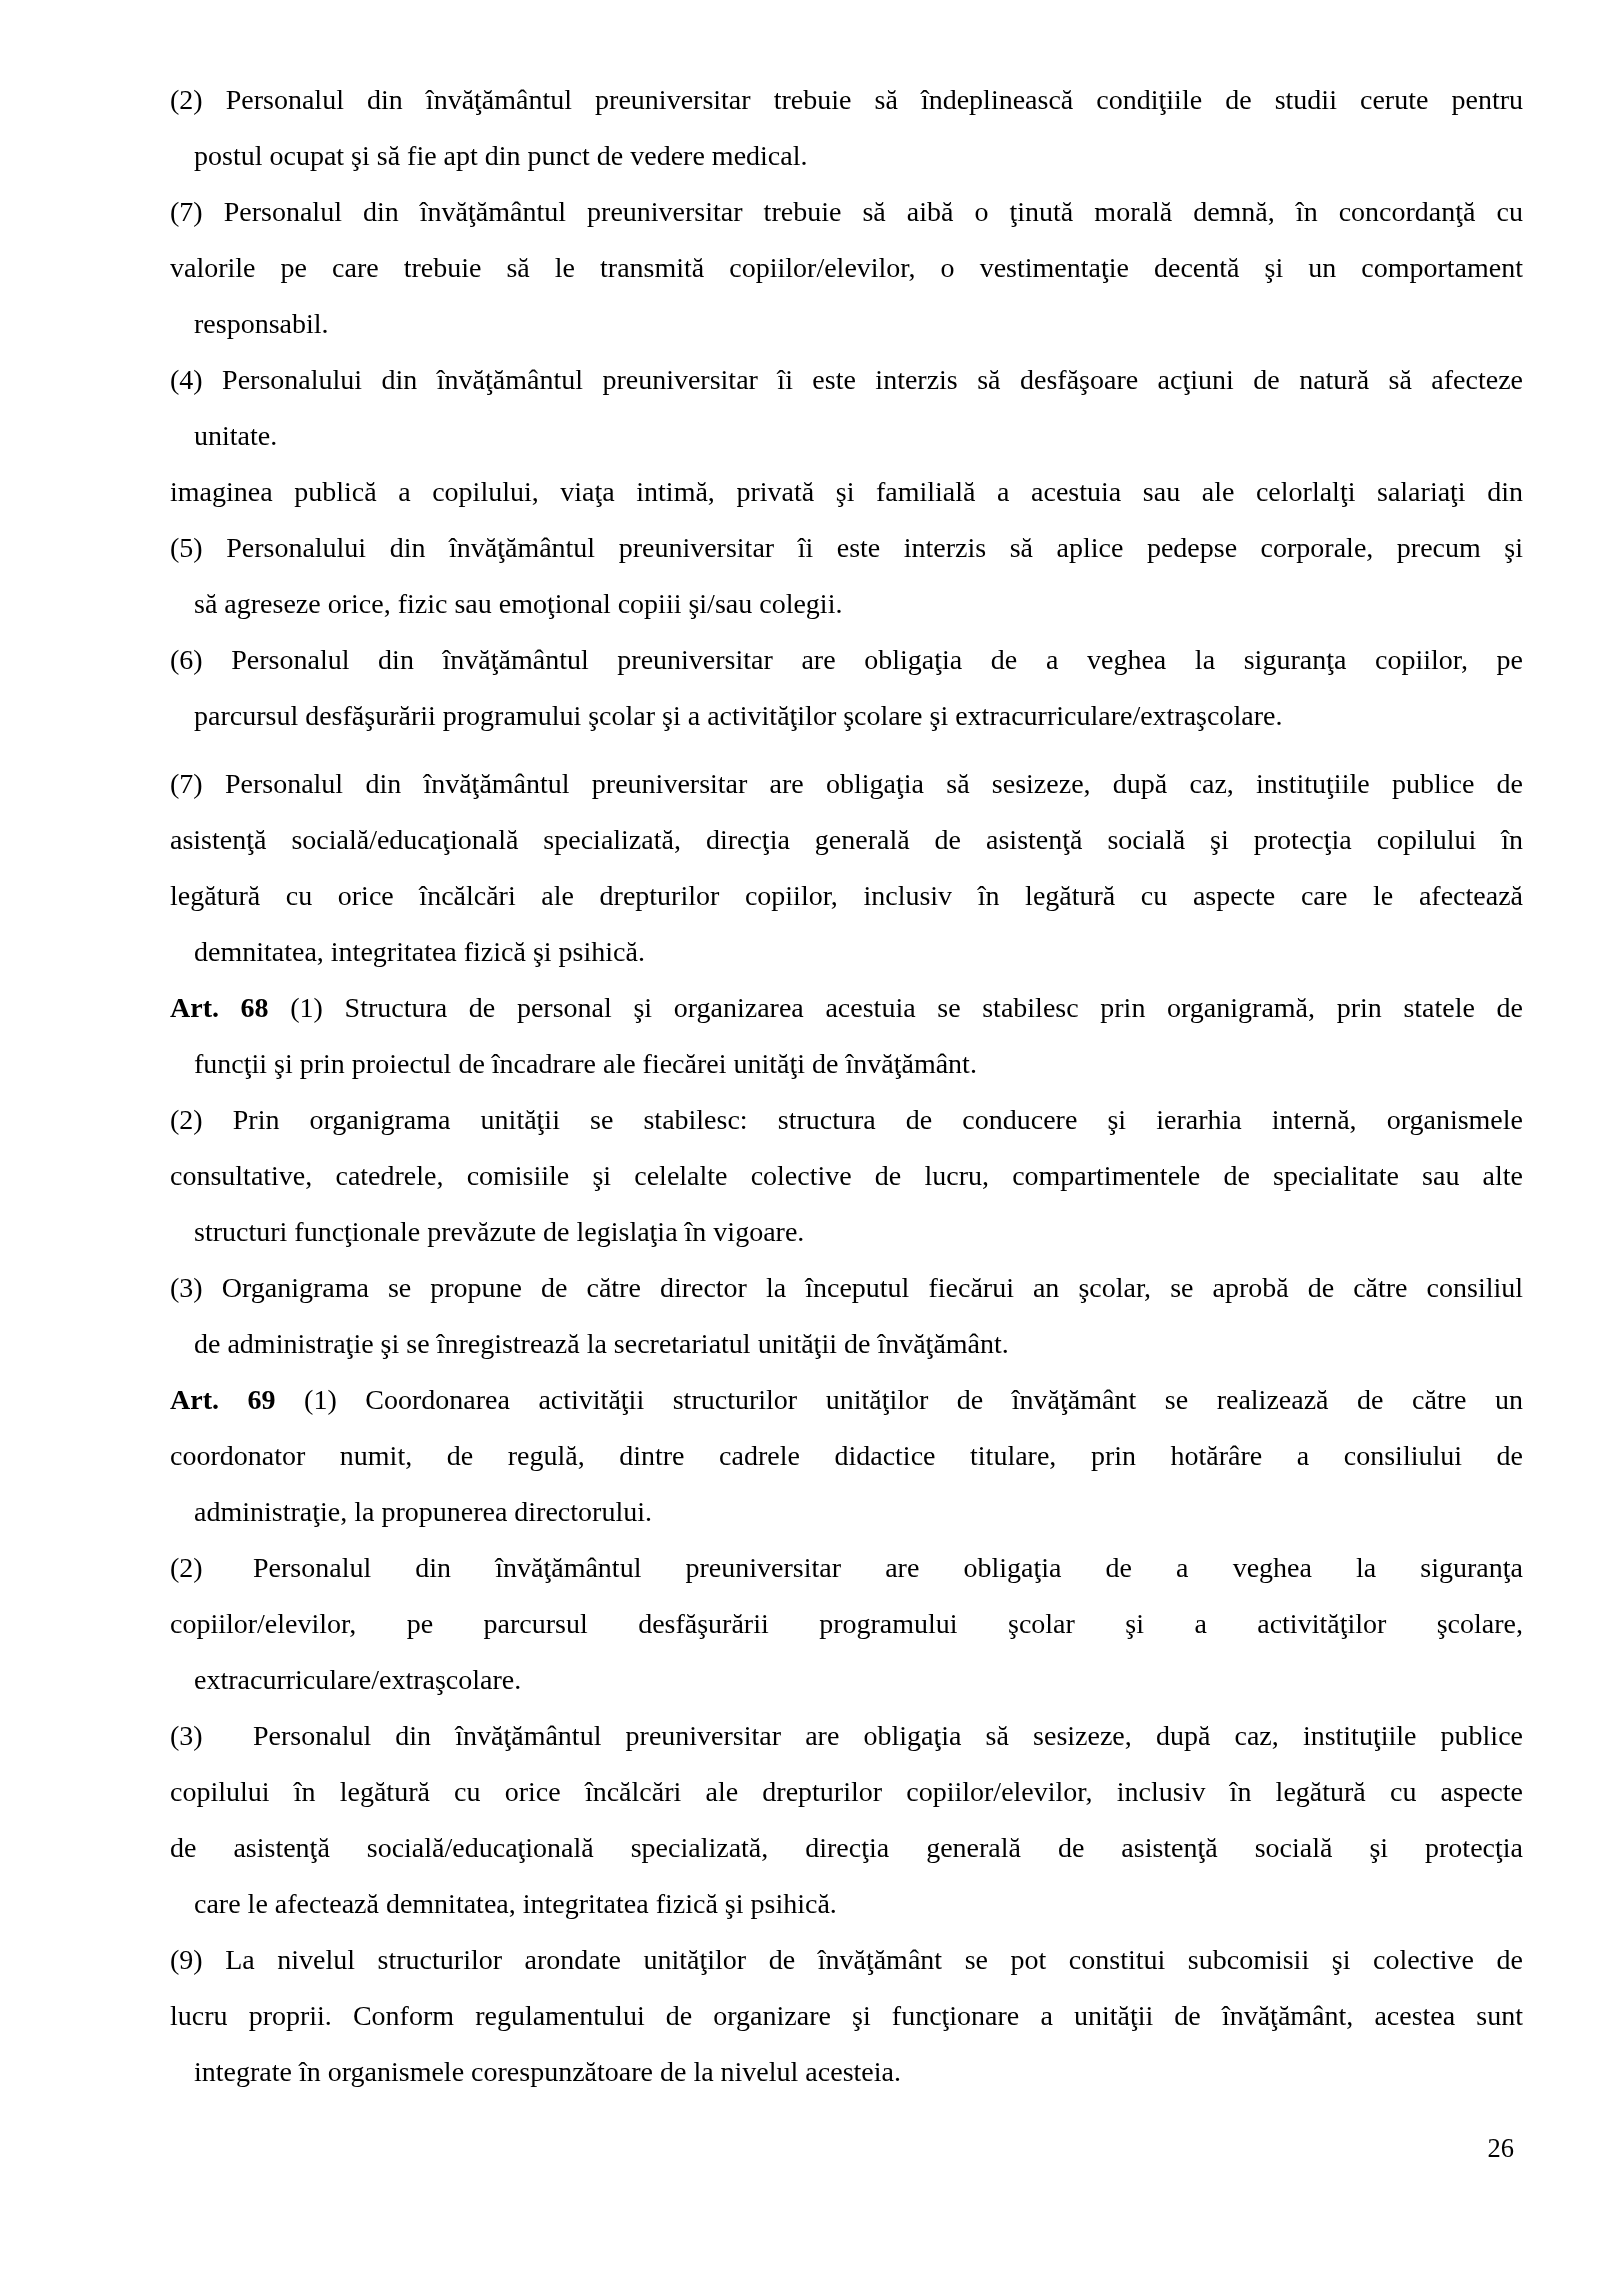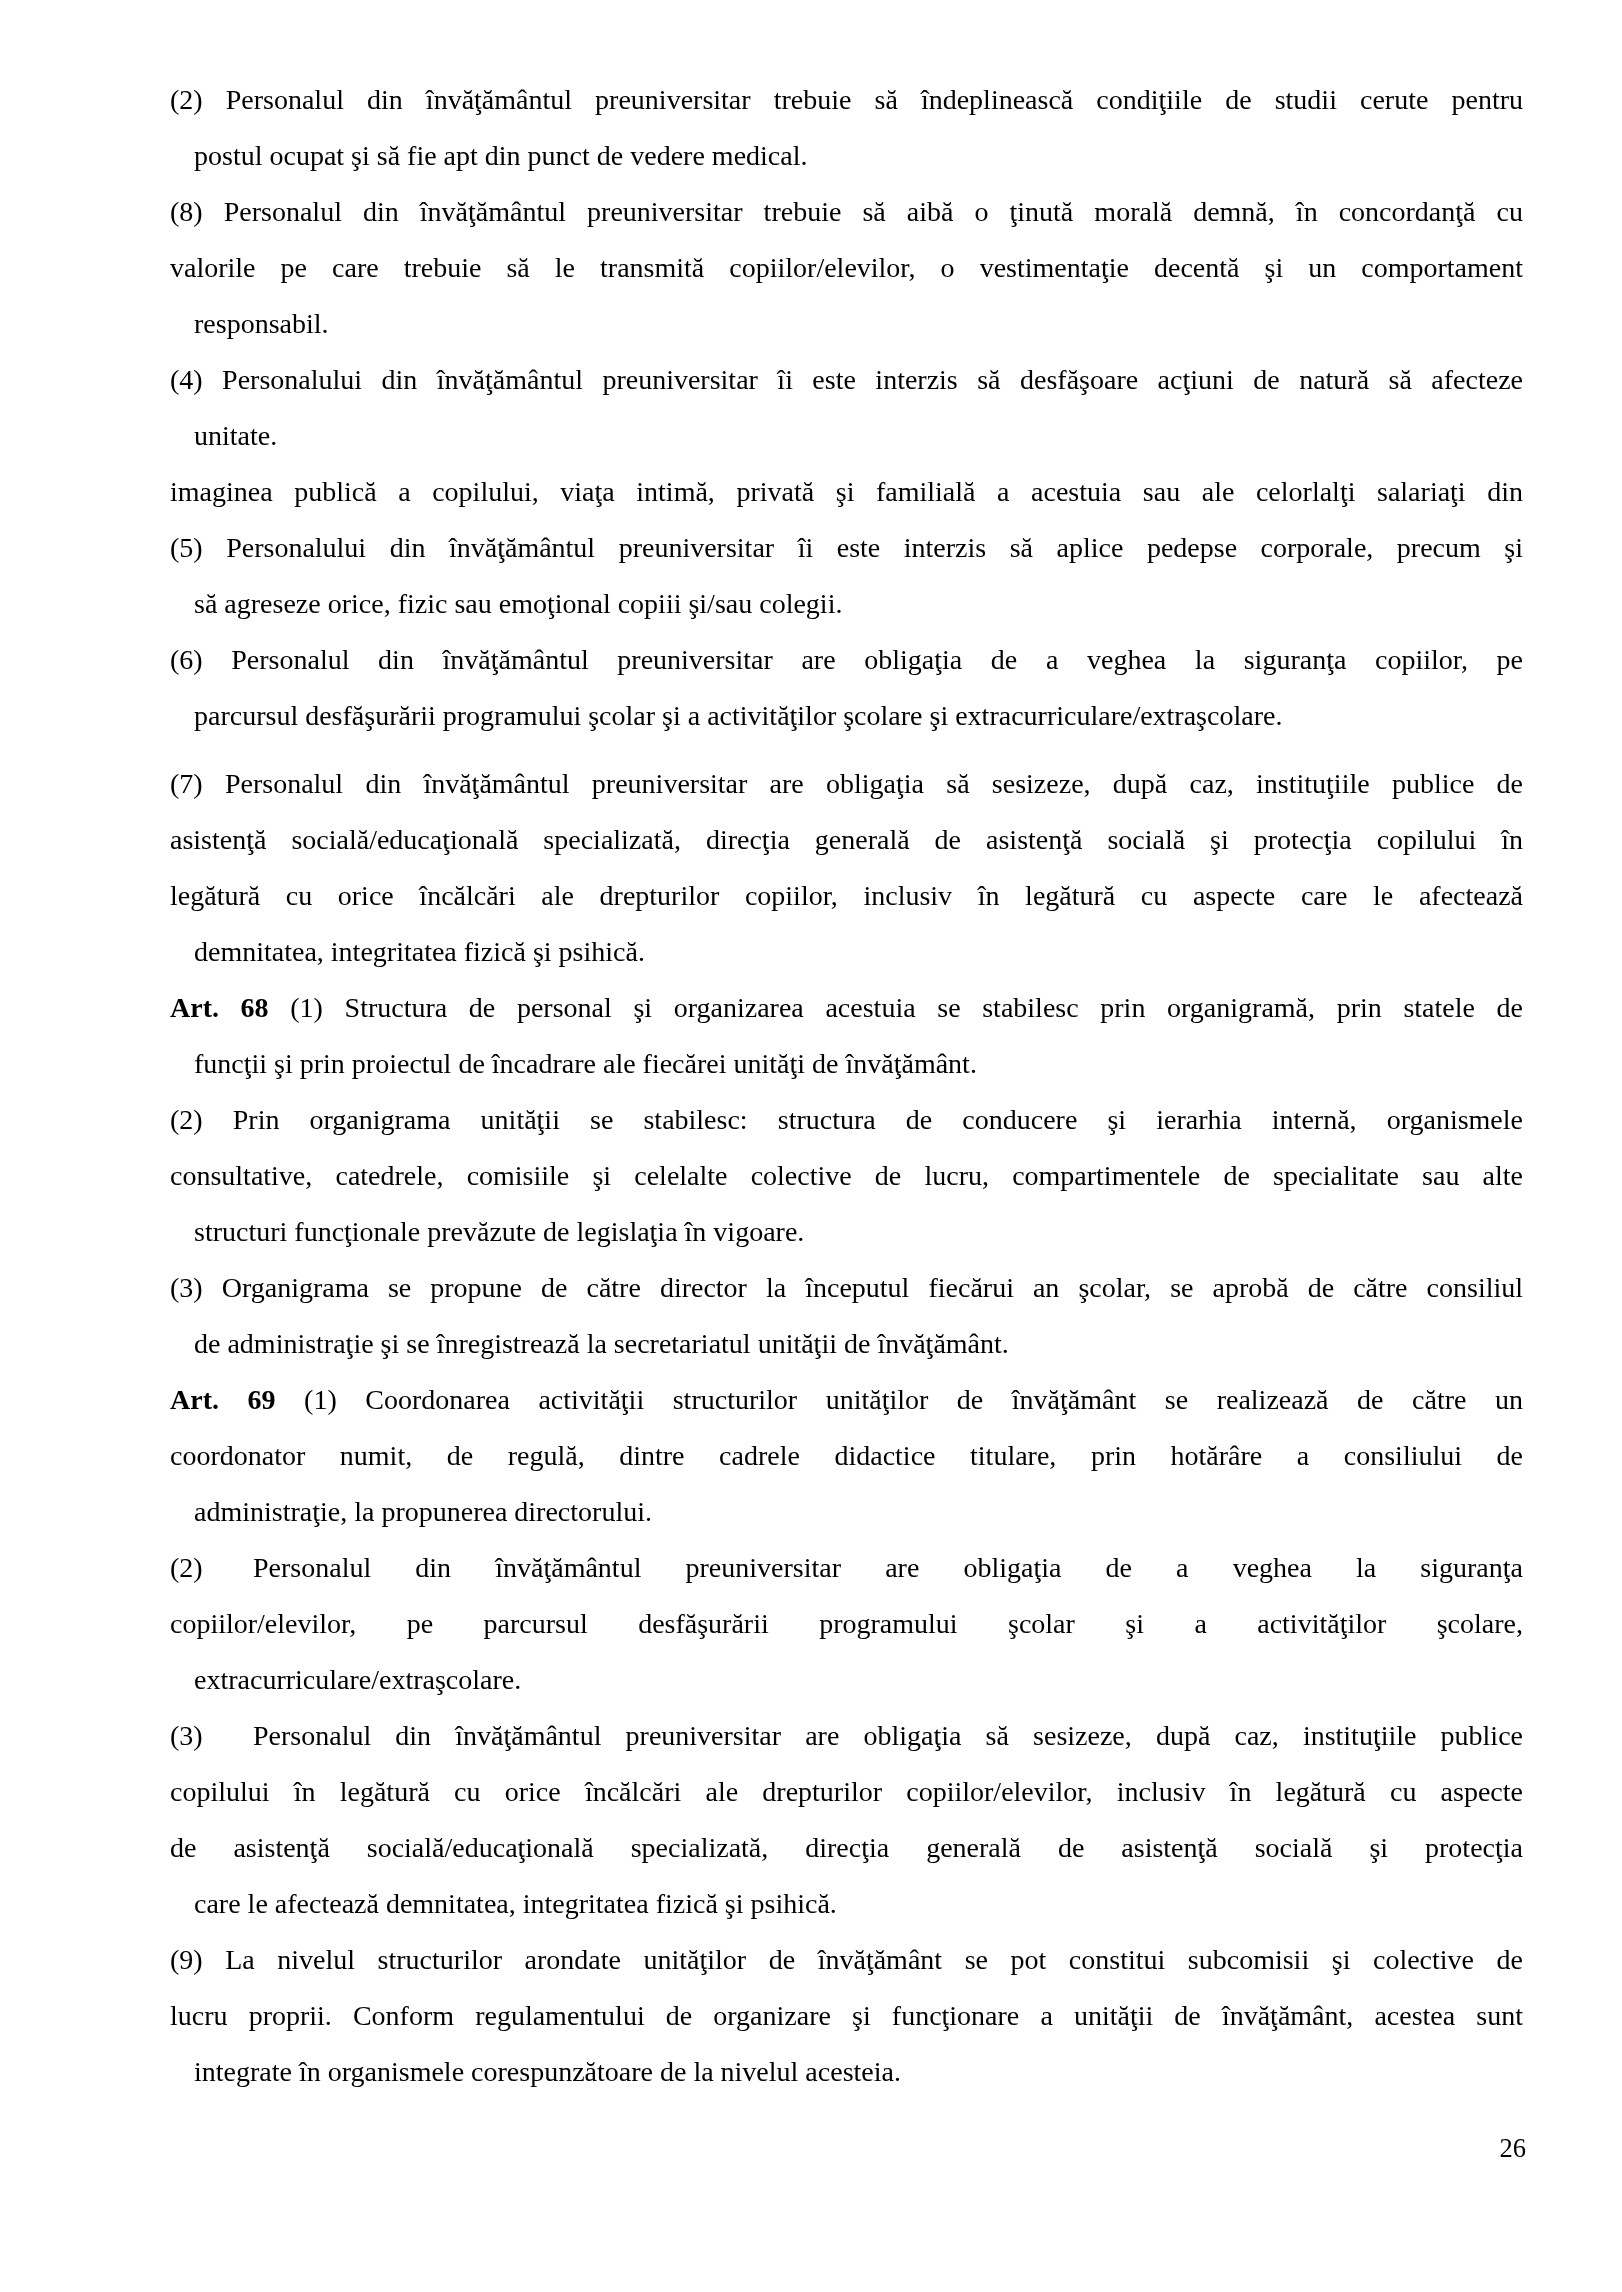--- a/index.html
+++ b/index.html
@@ -21,37 +21,37 @@
     line-height: 56px;
     text-align: justify;
     text-align-last: justify;
   }
   .ln.last { text-align-last: left; margin-left: 24px; }
   .art { font-weight: bold; }
   .marker { display: inline-block; min-width: 83px; }
   .page-num {
     position: absolute;
     top: 2133px;
-    right: 96px;
+    right: 108px;
     font-size: 26.5px;
     line-height: 31px;
   }
 </style>
 </head>
 <body>
 
 <div class="content">
 
   <div class="para">
     <div class="ln">(2) Personalul din învăţământul preuniversitar trebuie să îndeplinească condiţiile de studii cerute pentru</div>
     <div class="ln last">postul ocupat şi să fie apt din punct de vedere medical.</div>
   </div>
 
   <div class="para">
-    <div class="ln">(8) Personalul din învăţământul preuniversitar trebuie să aibă o ţinută morală demnă, în concordanţă cu</div>
+    <div class="ln">(7) Personalul din învăţământul preuniversitar trebuie să aibă o ţinută morală demnă, în concordanţă cu</div>
     <div class="ln">valorile pe care trebuie să le transmită copiilor/elevilor, o vestimentaţie decentă şi un comportament</div>
     <div class="ln last">responsabil.</div>
   </div>
 
   <div class="para">
     <div class="ln">(4) Personalului din învăţământul preuniversitar îi este interzis să desfăşoare acţiuni de natură să afecteze</div>
     <div class="ln last">unitate.</div>
     <div class="ln">imaginea publică a copilului, viaţa intimă, privată şi familială a acestuia sau ale celorlalţi salariaţi din</div>
   </div>
 

